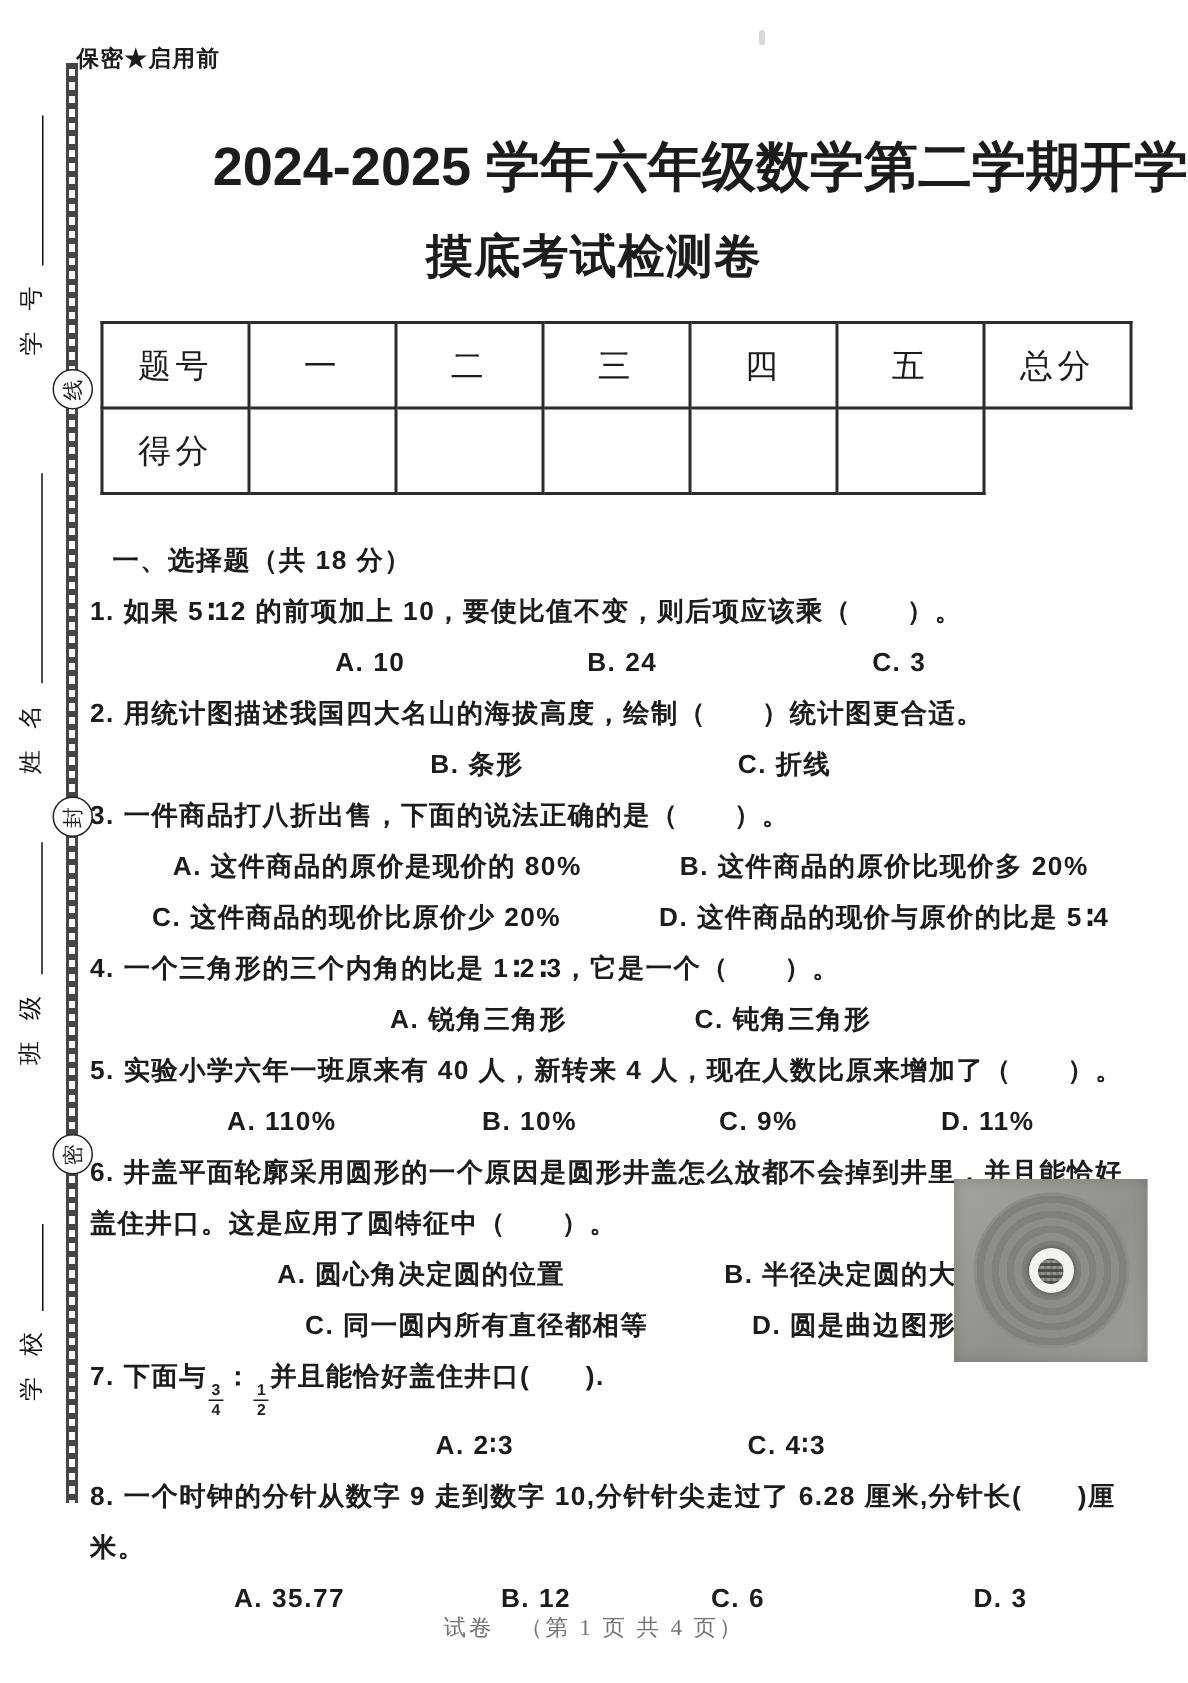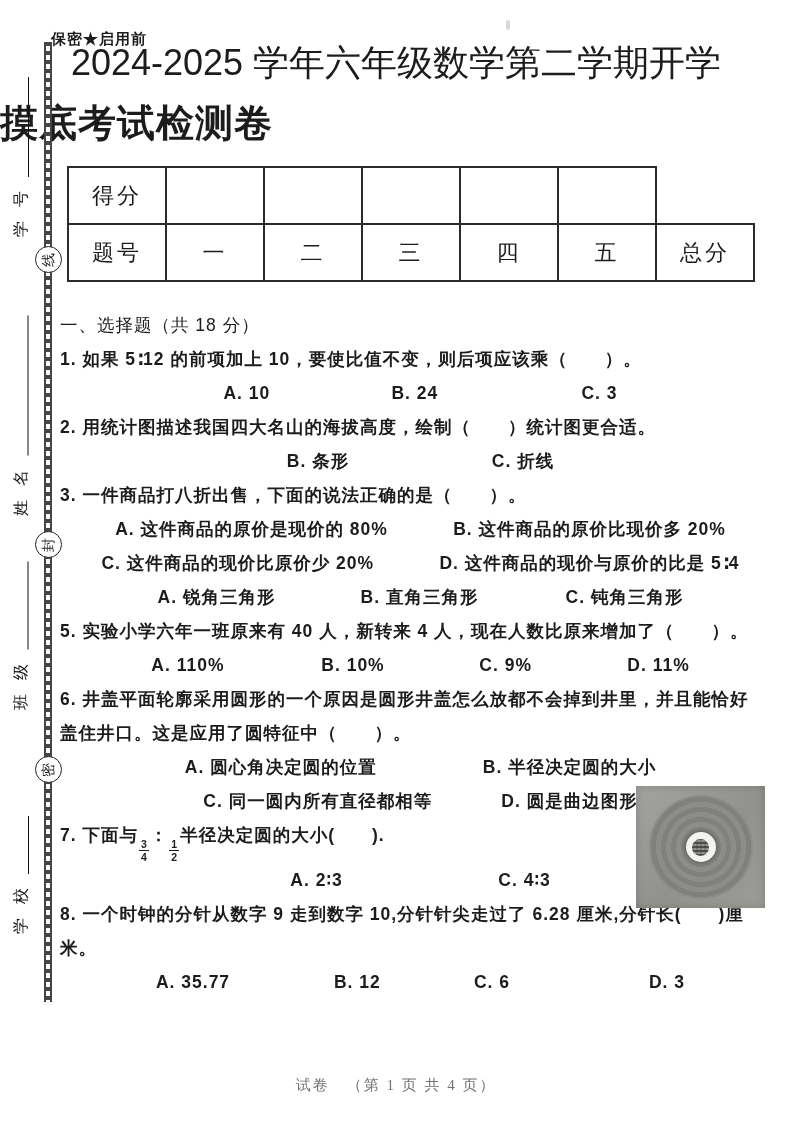--- a/index.html
+++ b/index.html
@@ -52,28 +52,29 @@
   .mf-xuexiao .fill-line  { width:58px; }
 
   .artifact-dot { position:absolute; left:506px; top:20px; width:4px; height:10px; background:#d8d8d8; border-radius:2px; }
 
   
   .secrecy {
     position:absolute; left:51px; top:30px;
     font-size:15px; font-weight:600; letter-spacing:1px;
   }
   .title1 {
-    padding-top:40px;
-    text-align:center;
-    font-size:36px; font-weight:400; letter-spacing:0;
+    padding-top:88px;
+    text-align:right;
+    font-size:36px; font-weight:700; letter-spacing:0;
     line-height:46px;
   }
   .title2 {
     margin-top:18px;
-    font-size:38px; font-weight:700; letter-spacing:1px;
+    text-align:center;
+    font-size:31px; font-weight:700; letter-spacing:1px;
     line-height:38px;
   }
 
   
   .score-table {
     border-collapse:collapse;
     margin:24px 0 0 67px;
     font-family:"Liberation Serif", serif;
   }
   .score-table td {
@@ -82,21 +83,21 @@
     text-align:center; vertical-align:middle;
     font-size:22px; letter-spacing:3px;
   }
 
   
   .body-block {
     margin:26px 26px 0 60px;
     font-size:17.5px; font-weight:600; letter-spacing:1px;
     line-height:34px;
   }
-  .sec-heading { font-weight:400; }
+  .sec-heading { font-weight:700;margin-left:15px; }
   .q-text { }
   .opts { display:flex; padding-left:15px;justify-content:center; }
   .opts span { flex:0 0 auto; white-space:nowrap; }
   .w140{width:140px}.w148{width:148px}.w158{width:158px}.w168{width:168px}
   .w170{width:170px}.w175{width:175px}.w178{width:178px}.w180{width:180px}
   .w190{width:190px}.w203{width:203px}.w205{width:205px}.w208{width:208px}
   .w298{width:298px}.w338{width:338px}
 
   .frac {
     display:inline-flex; flex-direction:column; align-items:center;
@@ -175,36 +176,36 @@
 
   <div class="artifact-dot"></div>
 
   <div class="secrecy">保密★启用前</div>
   <div class="title1">2024-2025 学年六年级数学第二学期开学</div>
   <div class="title2">摸底考试检测卷</div>
 
   <table class="score-table">
     <tbody>
         <tr>
-      <td>得分</td>
-      <td></td>
-      <td></td>
-      <td></td>
-      <td></td>
-      <td></td>
-    </tr>
-    <tr>
       <td>题号</td>
       <td>一</td>
       <td>二</td>
       <td>三</td>
       <td>四</td>
       <td>五</td>
       <td>总分</td>
     </tr>
+    <tr>
+      <td>得分</td>
+      <td></td>
+      <td></td>
+      <td></td>
+      <td></td>
+      <td></td>
+    </tr>
   </tbody>
     </table>
 
   <div class="body-block">
     <div class="sec-heading">一、选择题（共 18 分）</div>
 
     <div>
       <div class="q-text">1. 如果 5∶12 的前项加上 10，要使比值不变，则后项应该乘（　　）。</div>
       <div class="opts">
         <span class="w168">A. 10</span>
@@ -227,23 +228,23 @@
         <span class="w338">A. 这件商品的原价是现价的 80%</span>
         <span>B. 这件商品的原价比现价多 20%</span>
       </div>
       <div class="opts">
         <span class="w338">C. 这件商品的现价比原价少 20%</span>
         <span>D. 这件商品的现价与原价的比是 5∶4</span>
       </div>
     </div>
 
     <div>
+      <div class="q-text">4. 一个三角形的三个内角的比是 1∶2∶3，它是一个（　　）。</div>
       <div class="opts">
         <span class="w203">A. 锐角三角形</span>
-        <span class="w205">B. 直角三角形</span>
         <span>C. 钝角三角形</span>
       </div>
     </div>
 
     <div>
       <div class="q-text">5. 实验小学六年一班原来有 40 人，新转来 4 人，现在人数比原来增加了（　　）。</div>
       <div class="opts">
         <span class="w170">A. 110%</span>
         <span class="w158">B. 10%</span>
         <span class="w148">C. 9%</span>
@@ -264,21 +265,21 @@
     </div>
 
     <div>
       <div class="q-text">
         <span>7. 下面与</span><span class="frac">
             <span class="fnum">3</span>
             <span class="fden">4</span>
           </span><span>：</span><span class="frac">
             <span class="fnum">1</span>
             <span class="fden">2</span>
-          </span><span>半径决定圆的大小(　　).</span>
+          </span><span>并且能恰好盖住井口(　　).</span>
       </div>
       <div class="opts">
         <span class="w208">A. 2∶3</span>
         <span>C. 4∶3</span>
       </div>
     </div>
 
     <div>
       <div class="q-text">8. 一个时钟的分针从数字 9 走到数字 10,分针针尖走过了 6.28 厘米,分针长(　　)厘米。</div>
       <div class="opts">

